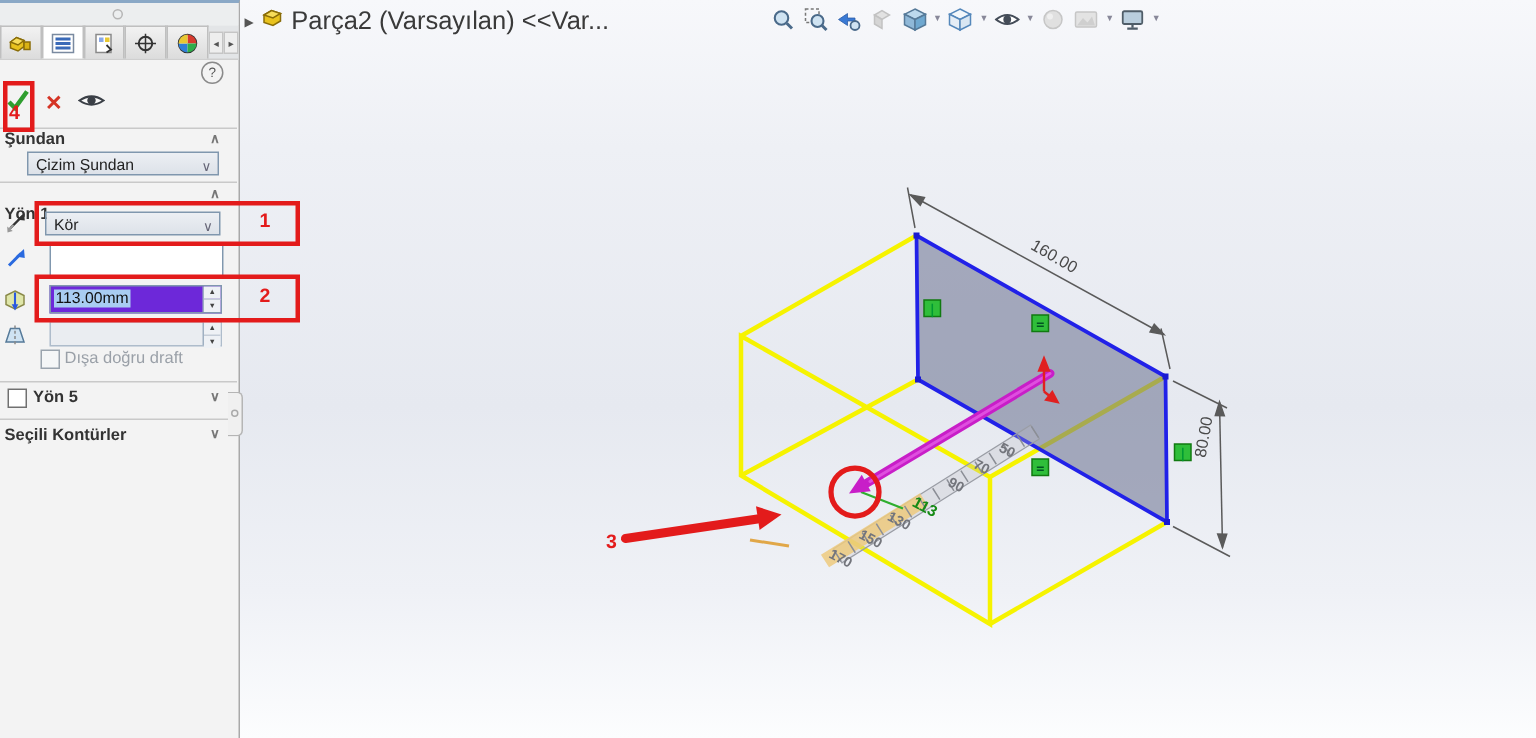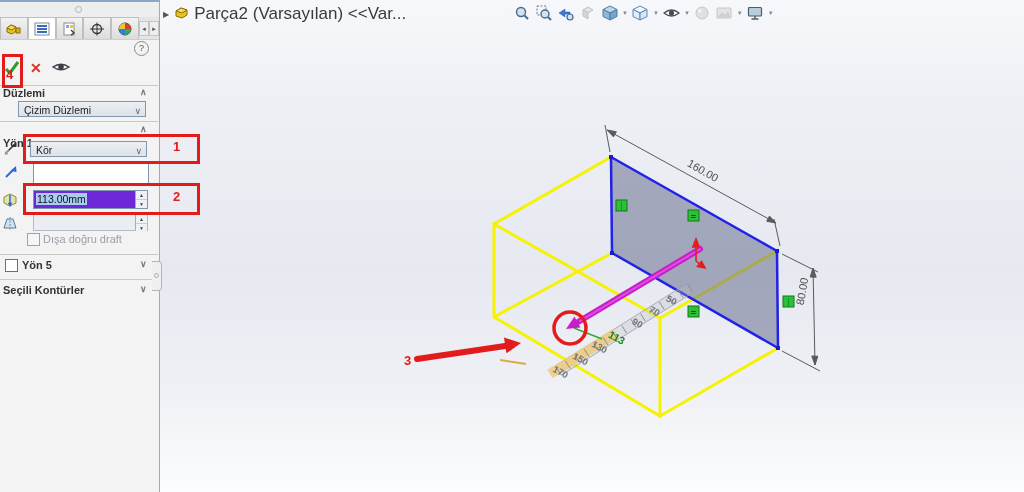--- a/index.html
+++ b/index.html
@@ -293,24 +293,24 @@
           </svg></span>
       <span class="xbtn">✕</span>
       <span><svg width="18" height="14">
             <path d="M1,7 Q9,1.5 17,7 Q9,12.5 1,7 Z" fill="#f8f8f8" stroke="#3a3f46" stroke-width="1.4"></path>
             <circle cx="9" cy="7" r="2.8" fill="#3a3f46"></circle>
           </svg></span>
     </div>
 
     <div class="divider" style="top:83px;"></div>
 
-    <span class="sect" style="top:85px;">Düzlemi</span>
+    <span class="sect" style="top:85px;">Şundan</span>
     <span class="chev" style="left:140px;top:85px;">∧</span>
     <div class="combo" style="left:18px;top:99px;width:128px;">
-      <span>Çizim Düzlemi</span>
+      <span>Çizim Şundan</span>
       <span class="cchev">∨</span>
     </div>
 
     <div class="divider" style="top:119px;"></div>
 
     <span class="sect" style="top:135px;">Yön 1</span>
     <span class="chev" style="left:140px;top:122px;">∧</span>
 
     <span class="sideicon" style="top:138px;">
       <svg width="16" height="16">

